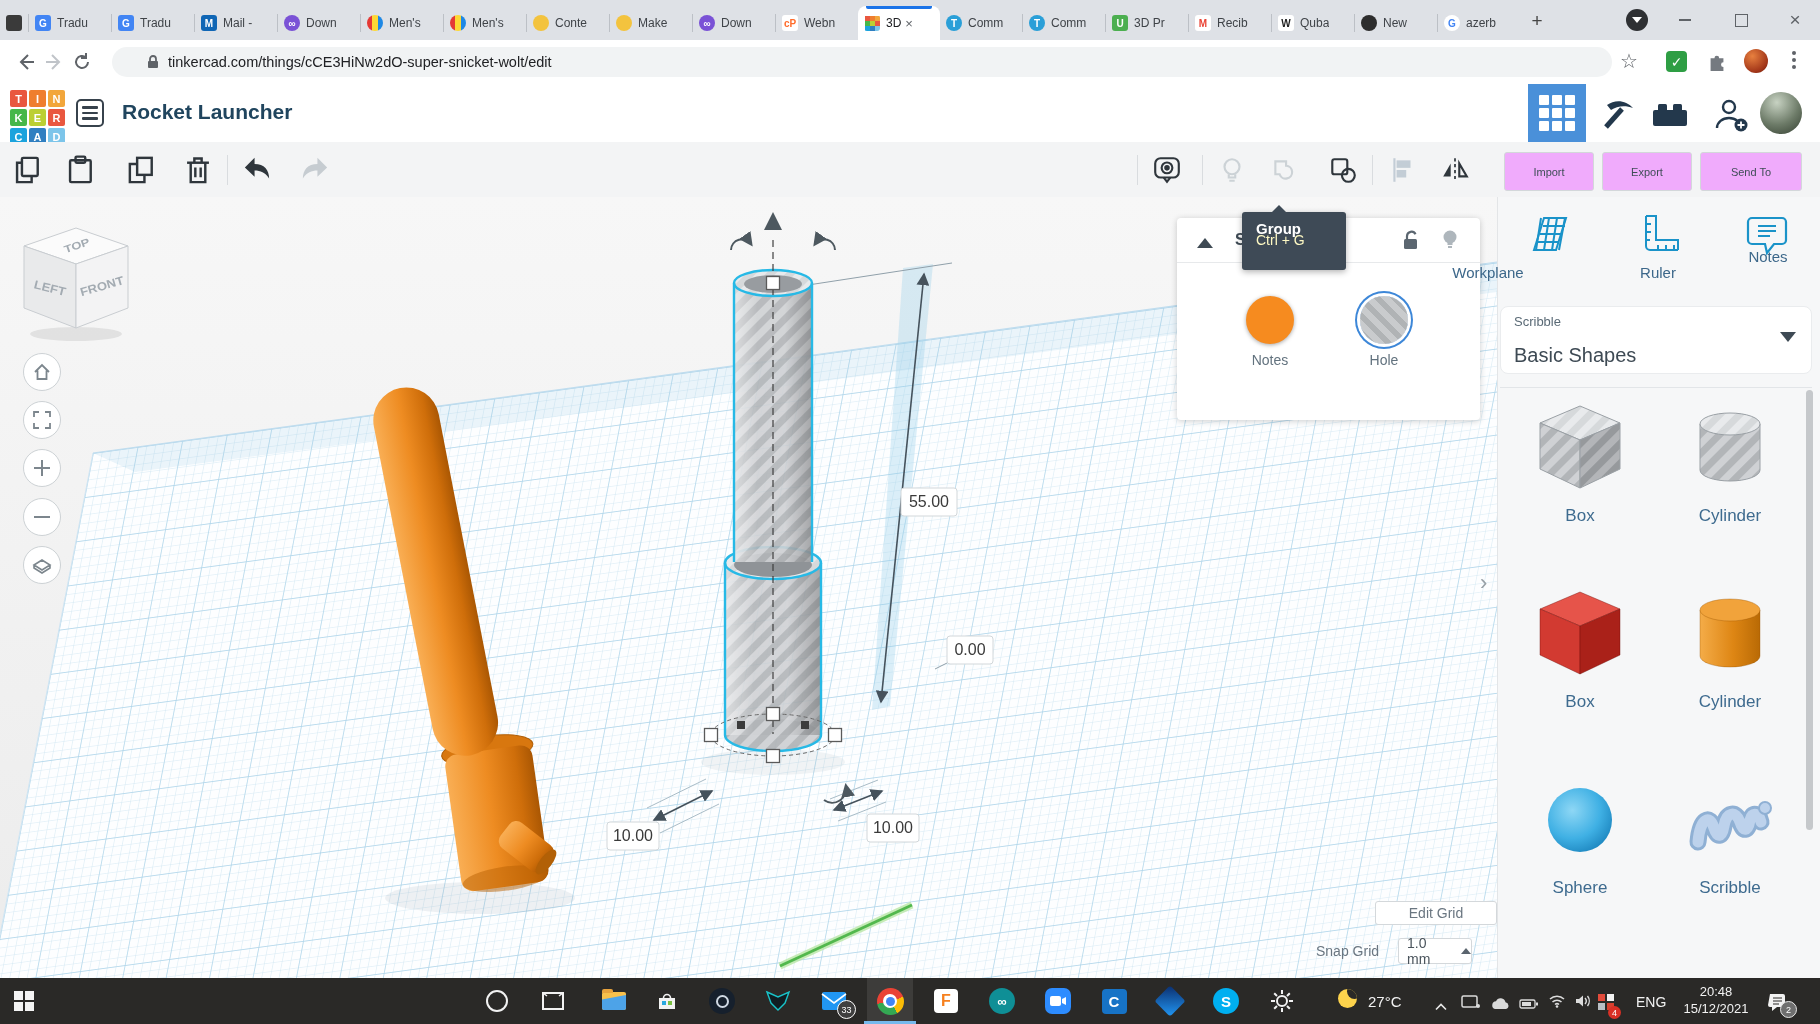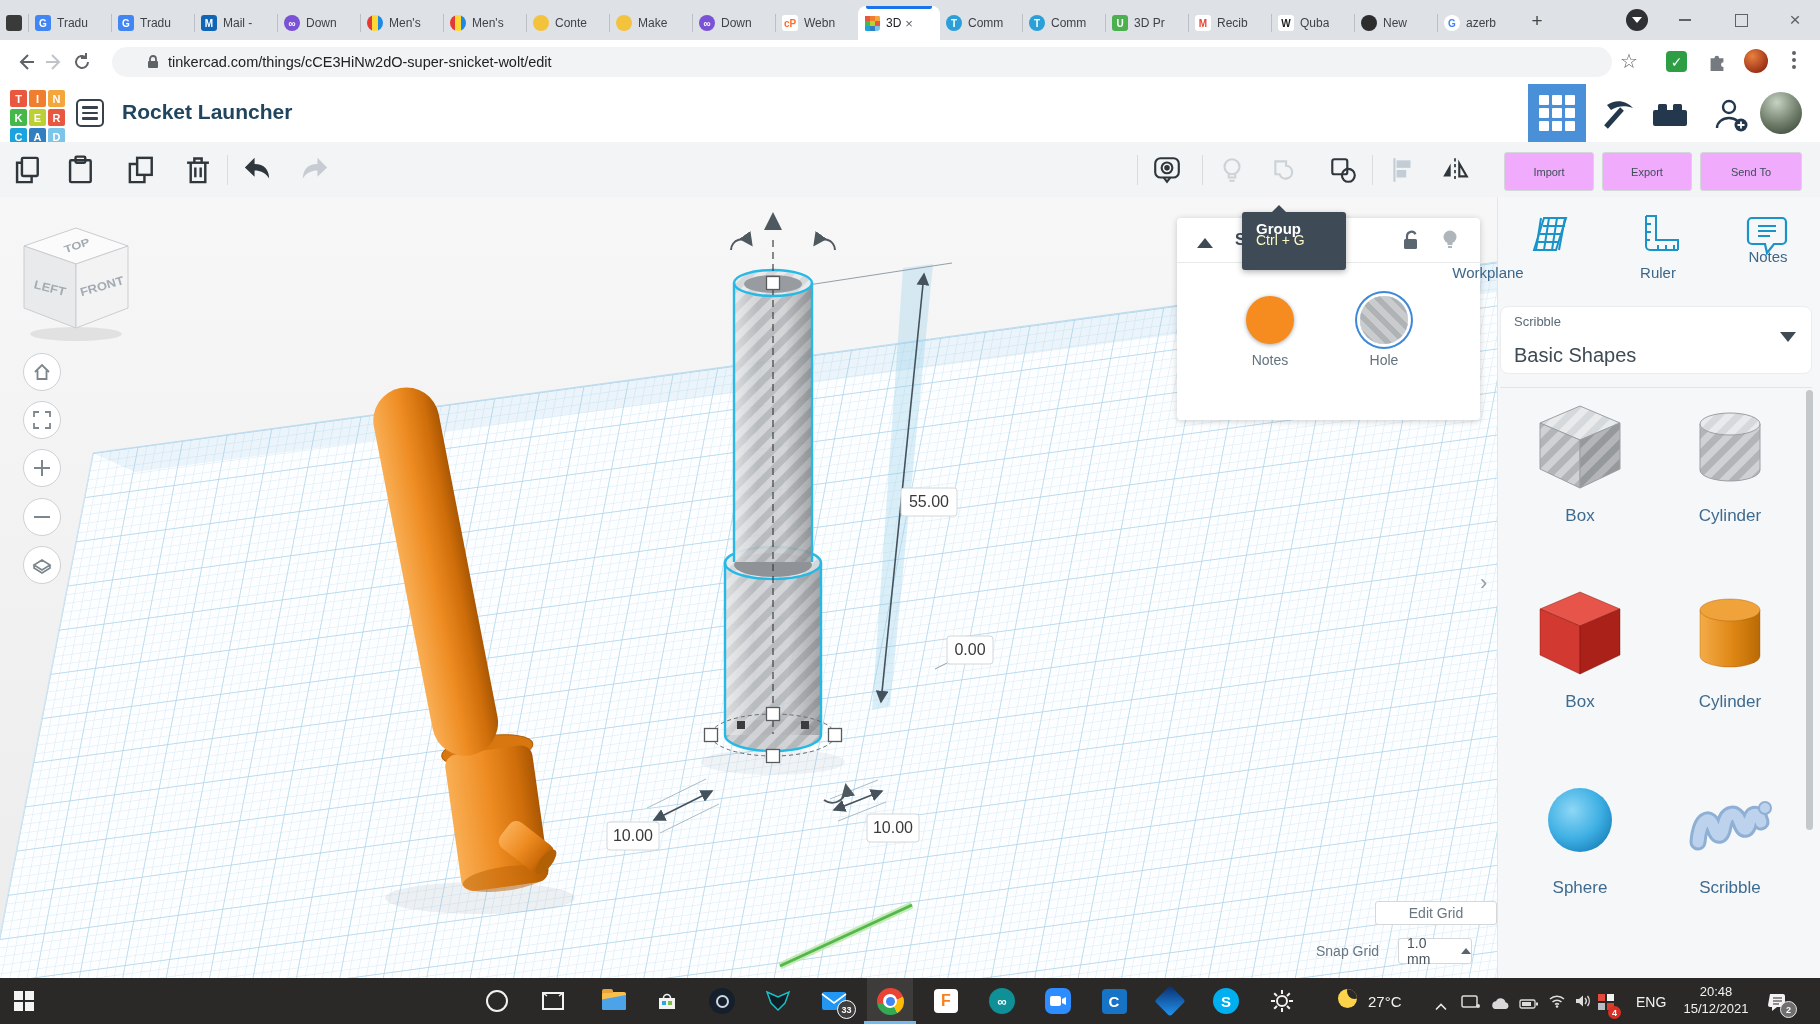--- a/index.html
+++ b/index.html
@@ -89,21 +89,21 @@
   #startbtn .wg{display:grid;grid-template-columns:9px 9px;grid-auto-rows:9px;gap:2px}
   #startbtn .wg b{background:#f4f4f4}
   #searchbox{left:48px;top:981px;width:407px;height:40px;background:#f5f5f5;border:1px solid #7a7a7a;box-sizing:border-box;
              display:flex;align-items:center}
   #searchbox .mag{width:11px;height:11px;border:2px solid #3c3c3c;border-radius:50%;margin-left:16px;position:relative}
   #searchbox .mag::after{content:"";position:absolute;width:2px;height:6px;background:#3c3c3c;transform:rotate(-45deg);left:11px;top:9px}
   #searchtext{margin-left:14px;font-size:15px;color:#3c3c3c}
   .appslot{top:978px;width:46px;height:46px;display:flex;align-items:center;justify-content:center}
   .appslot.active{background:#3d3c3a}
   #chromeline{left:864px;top:1021px;width:52px;height:3px;background:#76b9ed}
-  .badge{position:absolute;border-radius:50%;color:#fff;display:flex;align-items:center;justify-content:center;font-weight:bold}
+  .badge{position:absolute;border-radius:50%;color:#fff;display:flex;align-items:center;justify-content:center;font-weight:normal}
   .tray-txt{color:#f2f2f2;font-size:13px}
   .folder{width:24px;height:18px;background:#f8c04b;border-radius:2px;position:relative}
   .folder::before{content:"";position:absolute;left:0;top:-3px;width:11px;height:4px;background:#e8a33d;border-radius:2px 2px 0 0}
   .folder::after{content:"";position:absolute;left:0;top:3px;width:24px;height:15px;background:#4da3e8;border-radius:0 0 2px 2px;
                  clip-path:polygon(0 30%,100% 0,100% 100%,0 100%)}
   .chromeic{width:27px;height:27px;border-radius:50%;position:relative;
             background:conic-gradient(from -50deg,#ea4335 0 120deg,#fbbc05 120deg 200deg,#34a853 200deg 310deg,#ea4335 310deg)}
   .chromeic::before{content:"";position:absolute;left:6.5px;top:6.5px;width:14px;height:14px;background:#fff;border-radius:50%}
   .chromeic::after{content:"";position:absolute;left:9px;top:9px;width:9px;height:9px;background:#4285f4;border-radius:50%}
   .moon{width:19px;height:19px;border-radius:50%;background:#fdd34c;position:relative;overflow:hidden}

